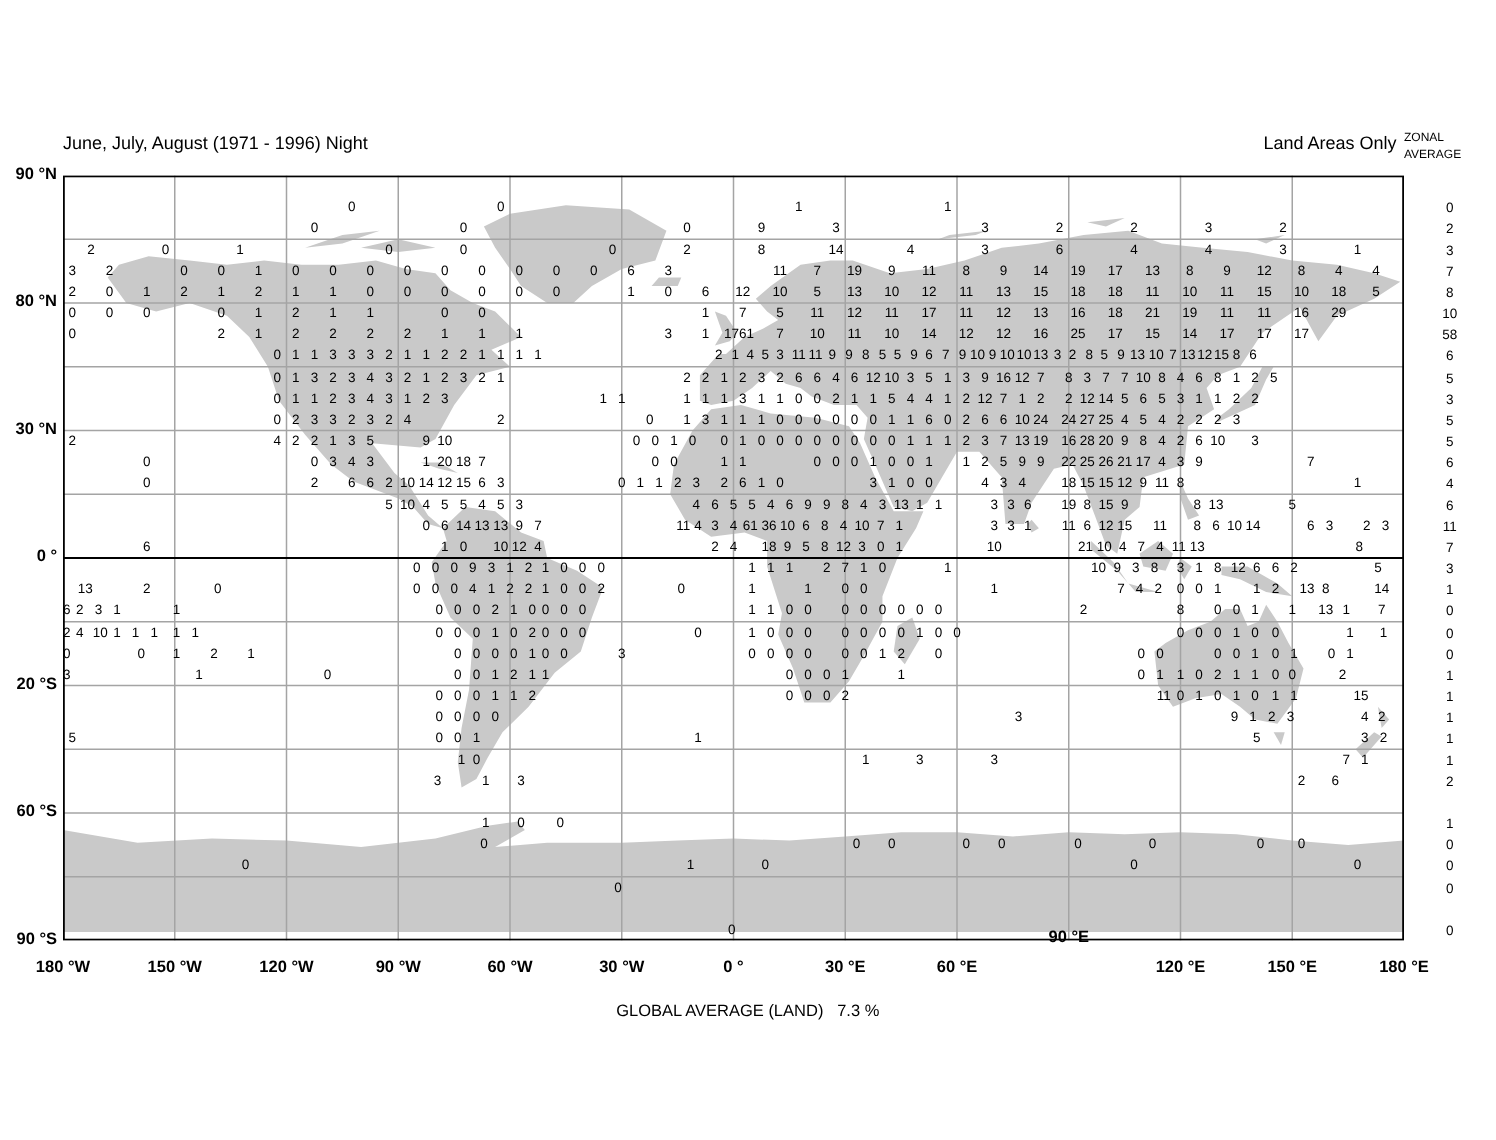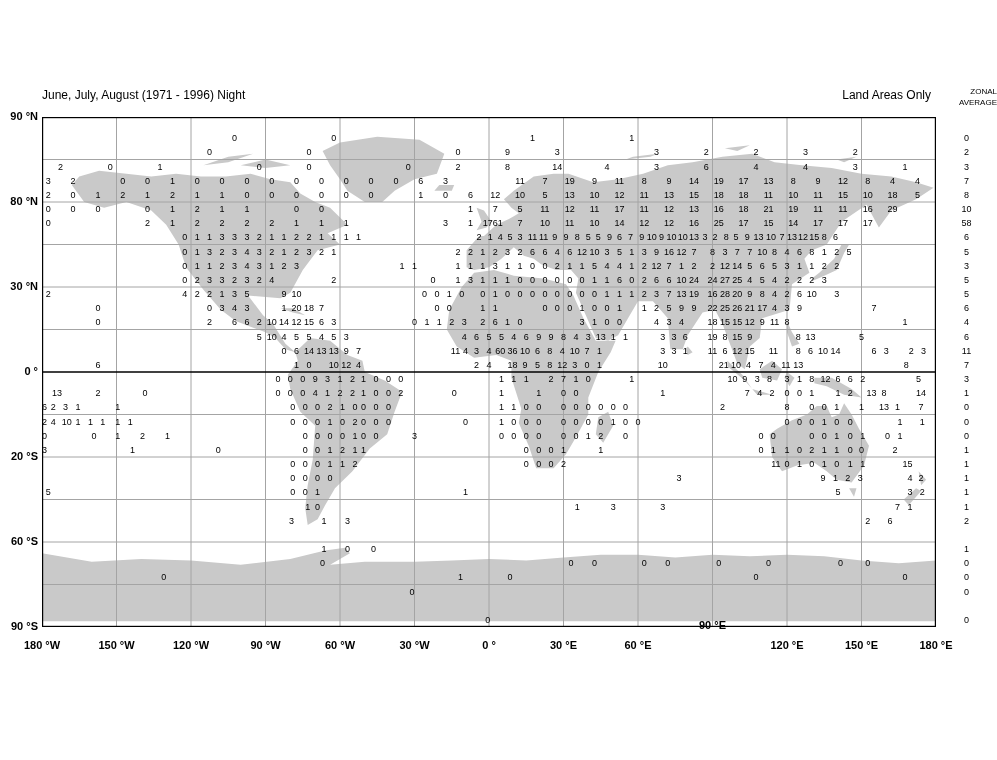--- a/index.html
+++ b/index.html
@@ -4,21 +4,21 @@
 <style>
   html,body{margin:0;padding:0;background:#ffffff;}
   .page{position:relative;width:997px;height:760px;background:#ffffff;
         font-family:"Liberation Sans",sans-serif;color:#000;overflow:hidden;}
   .title{position:absolute;top:8px;left:0;width:997px;text-align:center;
          font-size:16px;font-weight:bold;}
   .subtitle{position:absolute;top:36px;left:0;width:997px;text-align:center;
             font-size:13px;font-weight:bold;}
   .period{position:absolute;top:88px;left:42px;font-size:12px;}
   .land-only{position:absolute;top:88px;right:66px;font-size:12px;}
-  .zonal-head{position:absolute;top:87px;left:936px;width:61px;text-align:right;
+  .zonal-head{position:absolute;top:87px;left:936px;width:61px;text-align:left;
               font-size:8px;line-height:1.35;}
   #map-area{position:absolute;left:42px;top:117px;width:894px;height:510px;}
   #map-svg{position:absolute;left:0;top:0;}
   #numbers{position:absolute;left:0;top:0;width:894px;height:510px;}
   .gv{position:absolute;transform:translate(-50%,-50%);font-size:9px;line-height:1;
       white-space:nowrap;}
   #lat-labels{position:absolute;left:0;top:0;width:38px;height:760px;}
   .lat-lab{position:absolute;width:38px;text-align:right;font-size:11px;font-weight:bold;
            white-space:nowrap;}
   #lon-labels{position:absolute;left:0;top:0;width:887px;height:760px;}
@@ -573,21 +573,21 @@
         <span class="gv" style="left: 254.5px; top: 233.8px;">6</span>
         <span class="gv" style="left: 267px; top: 233.8px;">14</span>
         <span class="gv" style="left: 279.4px; top: 233.8px;">13</span>
         <span class="gv" style="left: 291.8px; top: 233.8px;">13</span>
         <span class="gv" style="left: 304.2px; top: 233.8px;">9</span>
         <span class="gv" style="left: 316.6px; top: 233.8px;">7</span>
         <span class="gv" style="left: 413.5px; top: 233.8px;">11</span>
         <span class="gv" style="left: 423.4px; top: 233.8px;">4</span>
         <span class="gv" style="left: 434.6px; top: 233.8px;">3</span>
         <span class="gv" style="left: 447px; top: 233.8px;">4</span>
-        <span class="gv" style="left: 458.2px; top: 233.8px;">60</span>
+        <span class="gv" style="left: 458.2px; top: 233.8px;">61</span>
         <span class="gv" style="left: 470.6px; top: 233.8px;">36</span>
         <span class="gv" style="left: 483px; top: 233.8px;">10</span>
         <span class="gv" style="left: 495.4px; top: 233.8px;">6</span>
         <span class="gv" style="left: 507.8px; top: 233.8px;">8</span>
         <span class="gv" style="left: 520.3px; top: 233.8px;">4</span>
         <span class="gv" style="left: 532.7px; top: 233.8px;">10</span>
         <span class="gv" style="left: 545.1px; top: 233.8px;">7</span>
         <span class="gv" style="left: 557.5px; top: 233.8px;">1</span>
         <span class="gv" style="left: 620.8px; top: 233.8px;">3</span>
         <span class="gv" style="left: 632px; top: 233.8px;">3</span>
@@ -942,13 +942,14 @@
       <div class="zv" style="top: 488.4px;">1</div>
       <div class="zv" style="top: 502.6px;">1</div>
       <div class="zv" style="top: 516.8px;">2</div>
       <div class="zv" style="top: 545.1px;">1</div>
       <div class="zv" style="top: 559.3px;">0</div>
       <div class="zv" style="top: 573.4px;">0</div>
       <div class="zv" style="top: 587.6px;">0</div>
       <div class="zv" style="top: 615.9px;">0</div>
     </div>
 
+  <div class="global-avg">GLOBAL AVERAGE (LAND)   7.3 %</div>
 </div>
 
 </body></html>

